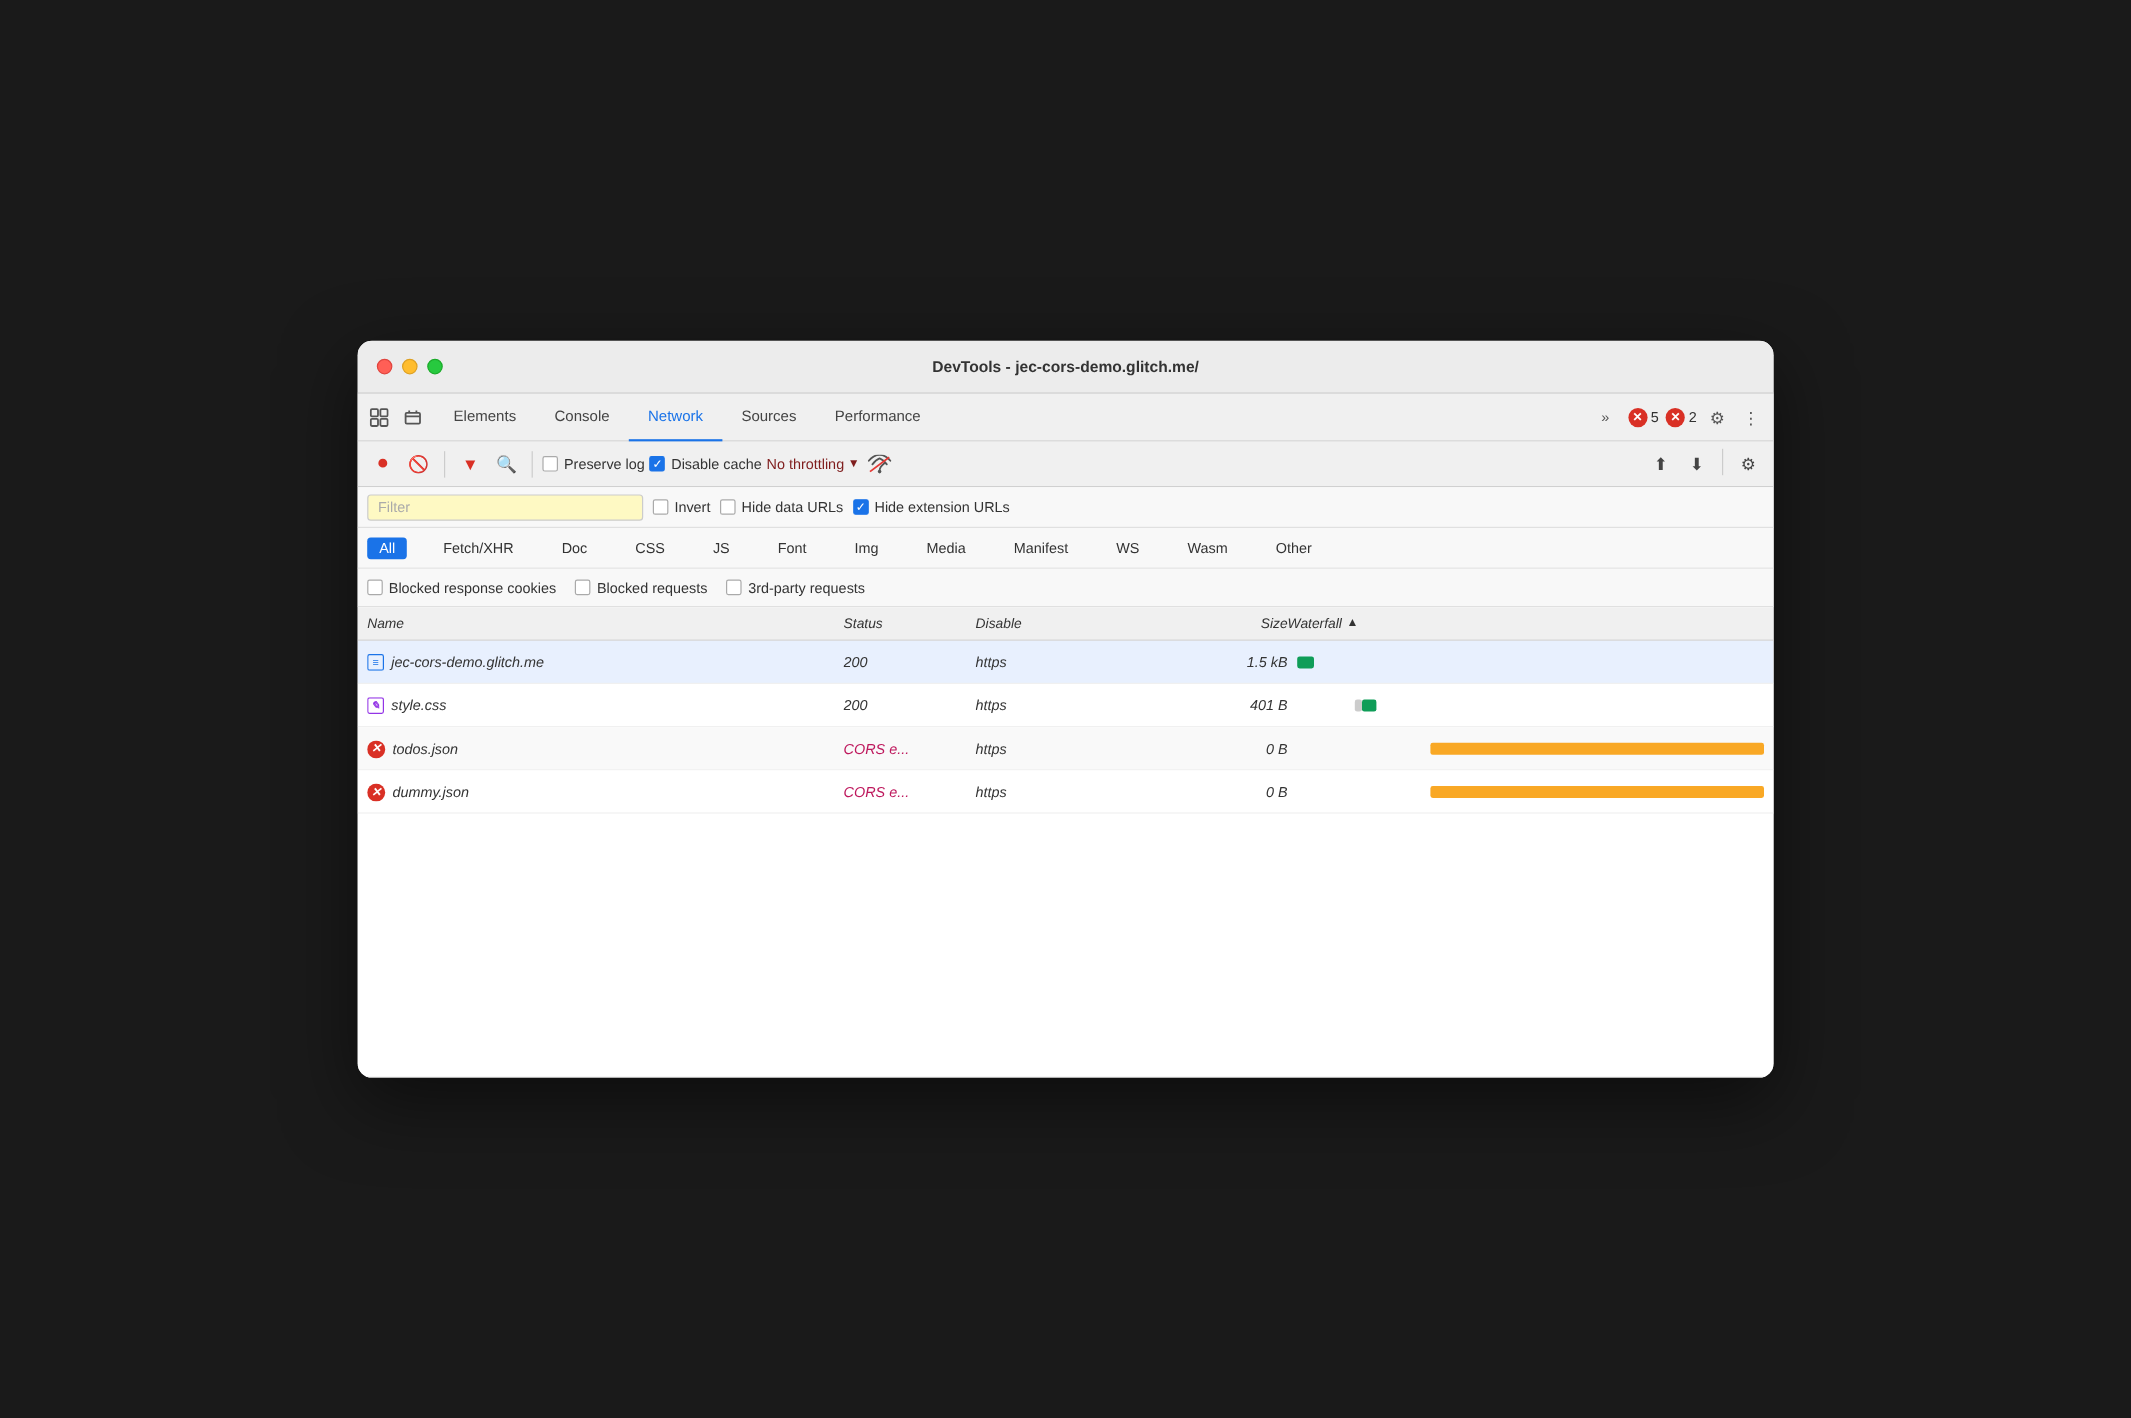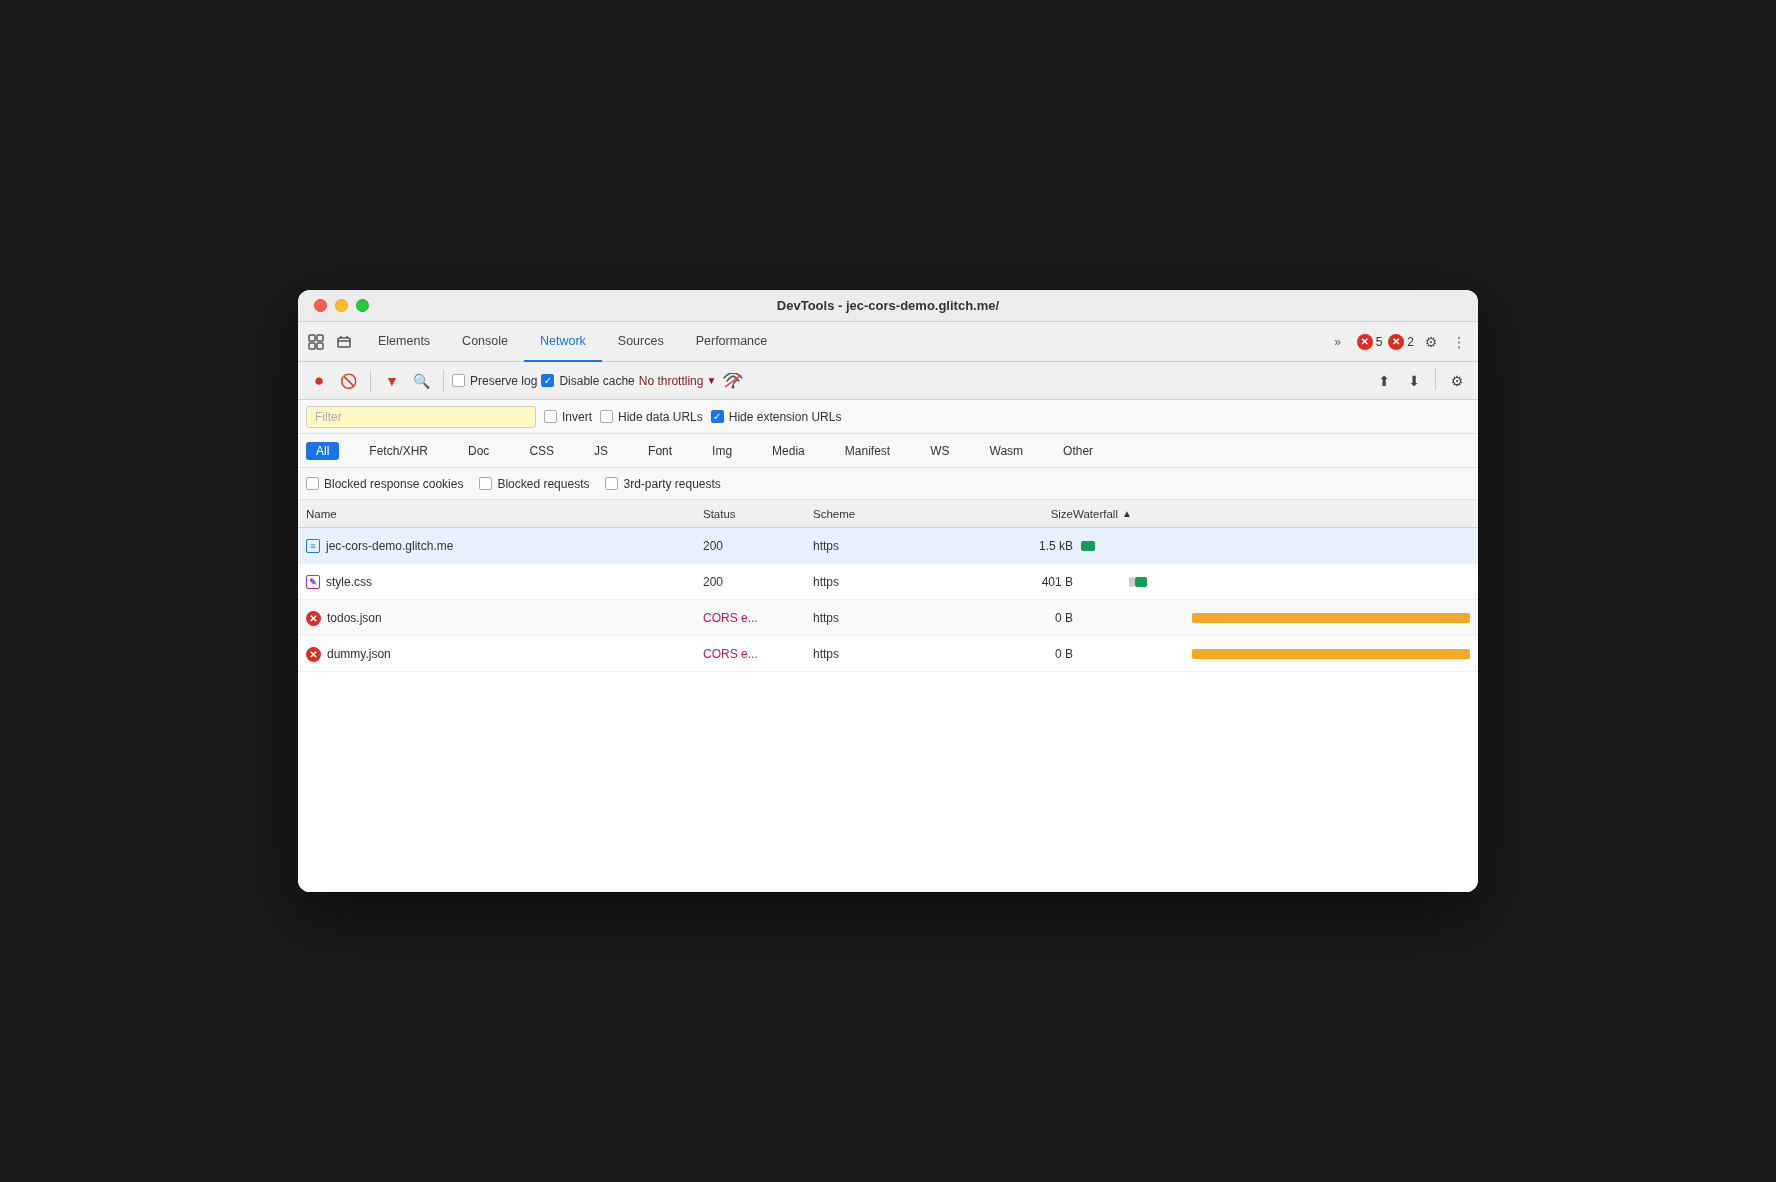--- a/index.html
+++ b/index.html
@@ -13,21 +13,21 @@
     }
     .window {
       width: 1180px;
       background: #f0f0f0;
       border-radius: 12px;
       overflow: hidden;
       box-shadow: 0 20px 60px rgba(0,0,0,0.5);
     }
     .title-bar {
       background: #ececec;
-      height: 32px;
+      height: 44px;
       display: flex;
       align-items: center;
       justify-content: center;
       position: relative;
       border-bottom: 1px solid #d0d0d0;
     }
     .traffic-lights {
       position: absolute;
       left: 16px;
       display: flex;
@@ -247,20 +247,21 @@
       display: flex;
       align-items: center;
       height: 32px;
       padding: 0 8px;
       gap: 16px;
     }
     
     .network-table {
       flex: 1;
       overflow: auto;
+      font-style: italic;
     }
     .table-header {
       display: grid;
       grid-template-columns: 1fr 110px 160px 100px 1fr;
       background: #f0f0f0;
       border-bottom: 1px solid #d0d0d0;
       padding: 0 8px;
       height: 28px;
       align-items: center;
     }
@@ -554,21 +555,21 @@
         <div class="cb"></div>
         <span>3rd-party requests</span>
       </label>
     </div>
 
     <div class="network-table">
 
       <div class="table-header">
         <div class="th">Name</div>
         <div class="th">Status</div>
-        <div class="th">Scheme</div>
+        <div class="th">Disable</div>
         <div class="th right">Size</div>
         <div class="th waterfall-th">
           <span>Waterfall</span>
           <span class="sort-arrow">▲</span>
         </div>
       </div>
 
       <div class="table-row selected">
         <div class="cell name-cell">
           <div class="resource-icon icon-doc">≡</div>

